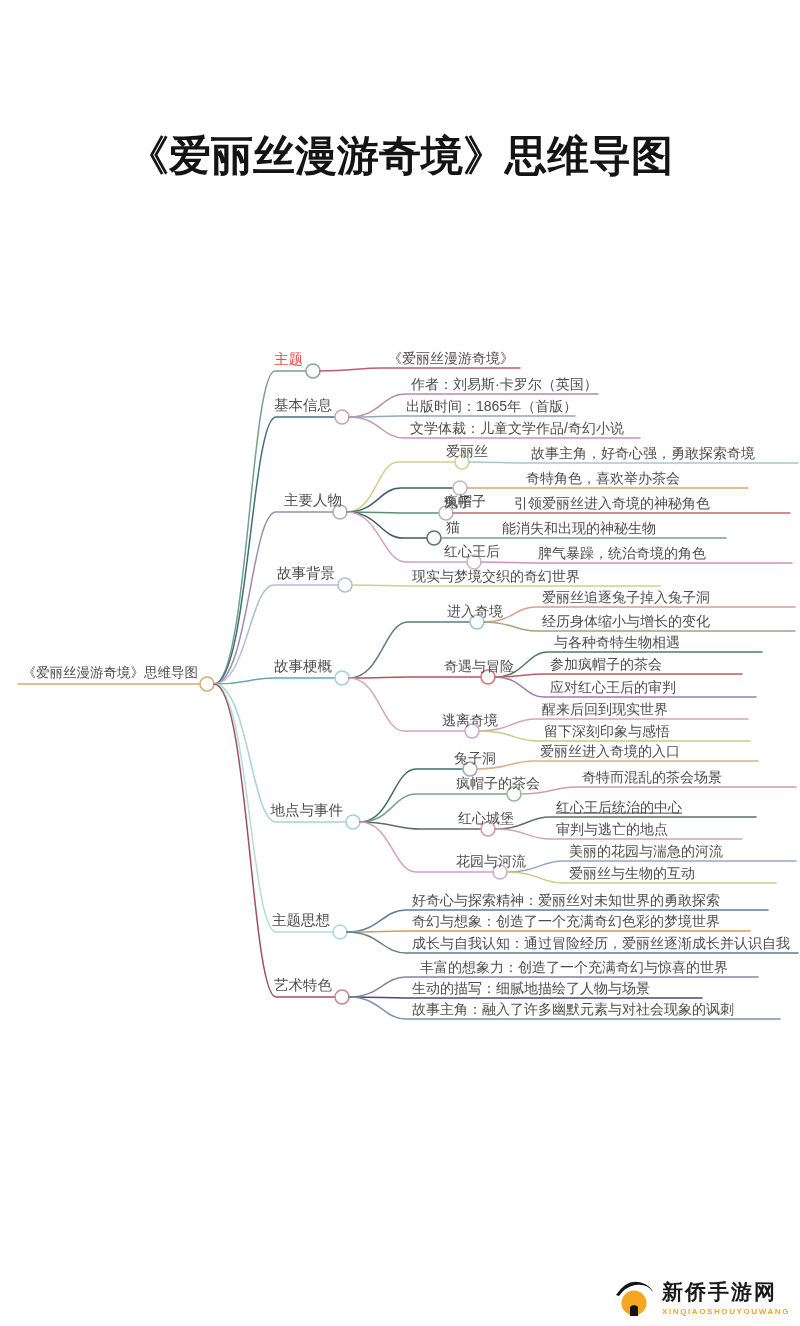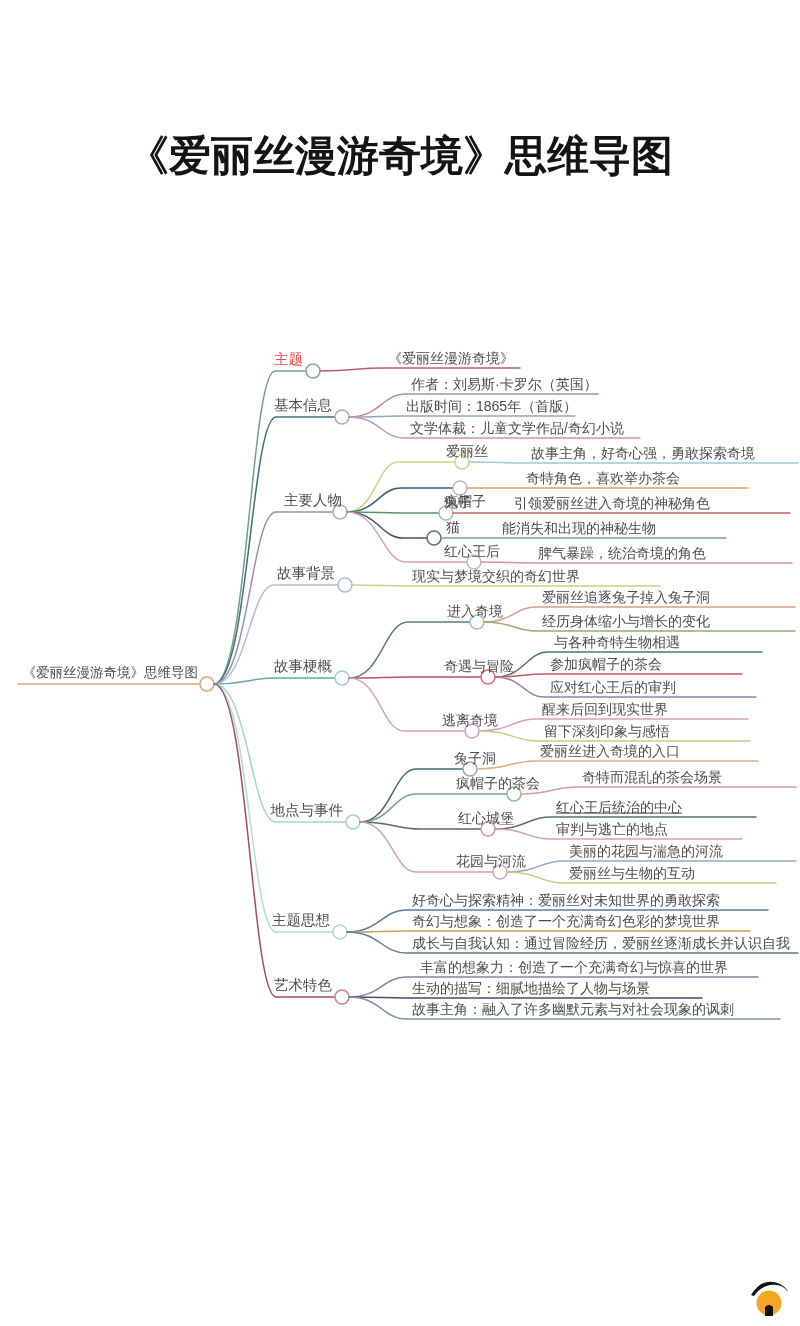--- a/index.html
+++ b/index.html
@@ -160,13 +160,17 @@
       <div class="lbl leaf-lbl anchor-l" style="left: 412px; top: 1017px; color: rgb(77, 77, 77);">故事主角：融入了许多幽默元素与对社会现象的讽刺</div>
     </div>
 </div>
 
 <div class="watermark">
   <svg width="42" height="42" viewBox="0 0 42 42">
     <circle cx="21" cy="27" r="12.5" fill="#f5a623"></circle>
     <path d="M3 19 Q 15 0 32 8 Q 38 11 40 16 Q 34 7 22 9 Q 12 11 6 20 Z" fill="#141414"></path>
     <path d="M17 40 L17 31 Q 21 27 25 31 L25 40 Z" fill="#141414"></path>
   </svg>
+  <div class="wm-text">
+    <span class="wm-name">新侨手游网</span>
+    <span class="wm-roman" style="color: rgb(245, 166, 35);">XINQIAOSHOUYOUWANG</span>
+  </div>
 </div>
 
 </body></html>

